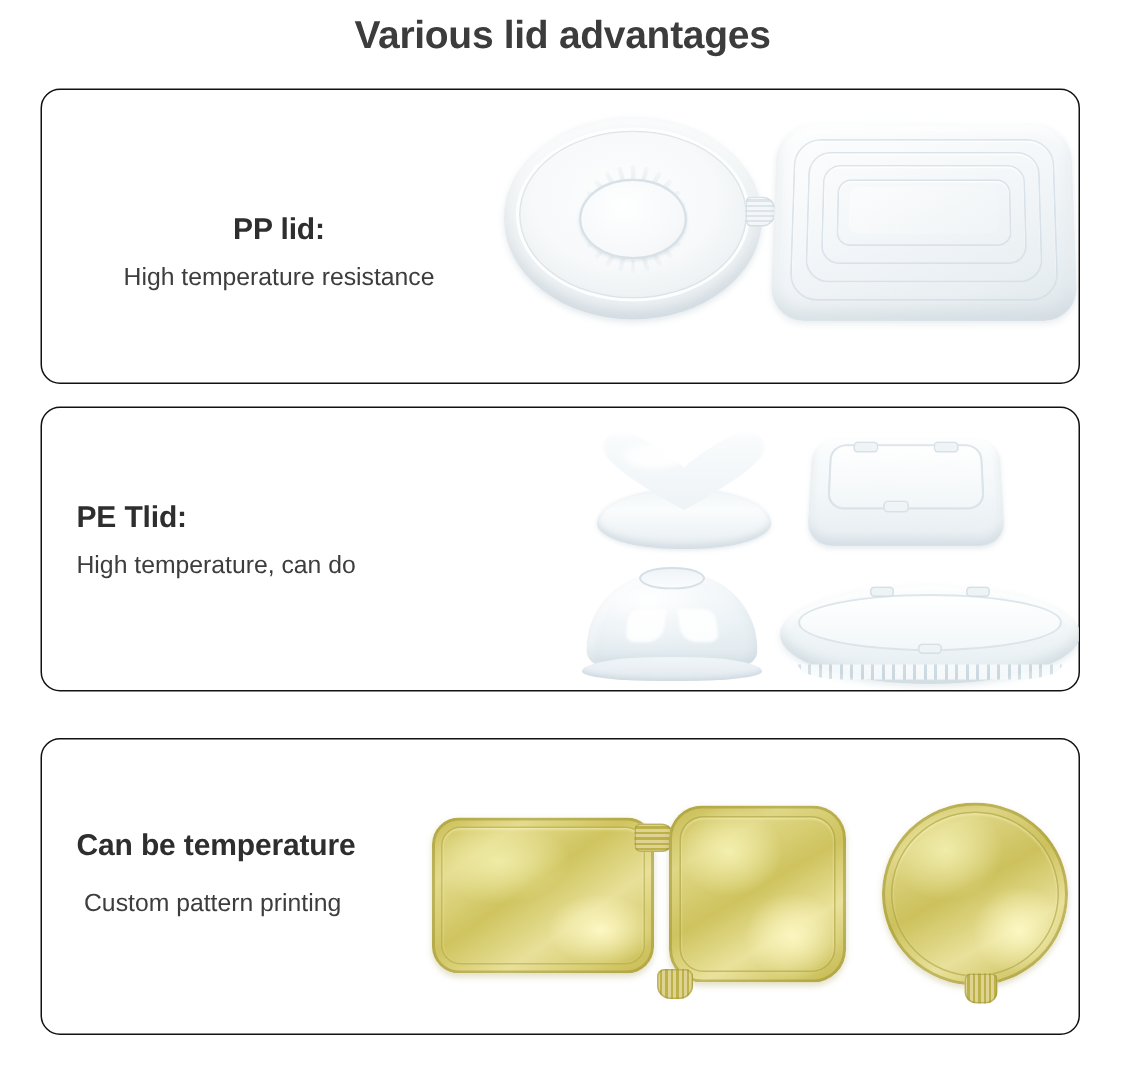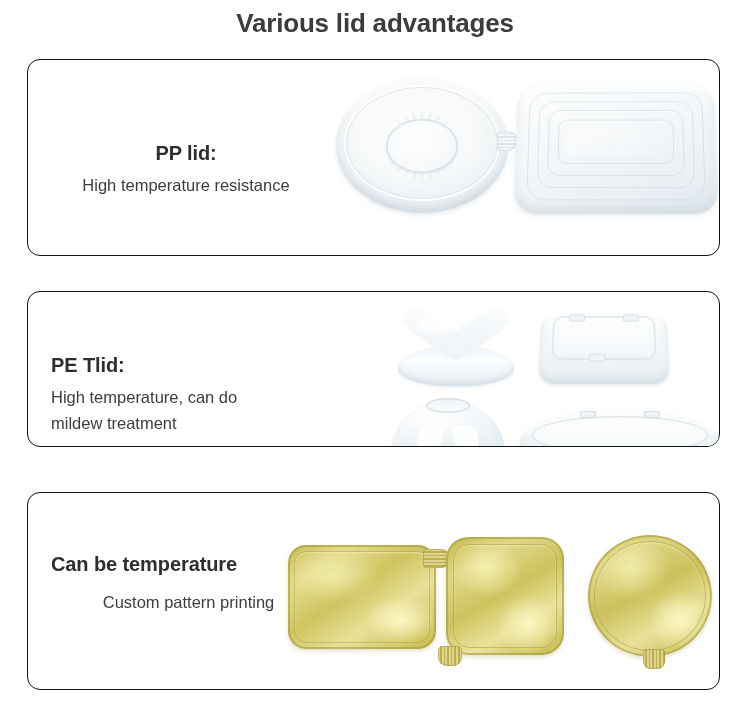--- a/index.html
+++ b/index.html
@@ -32,21 +32,21 @@
     position: absolute;
     left: 27px;
     width: 693px;
     border: 1.4px solid #111111;
     border-radius: 13px;
     background: #ffffff;
     box-sizing: border-box;
     overflow: hidden;
   }
   .card-1 { top: 59px;  height: 197px; }
-  .card-2 { top: 291px; height: 156px; }
+  .card-2 { top: 271px; height: 190px; }
   .card-3 { top: 492px; height: 198px; }
 
   .card-text {
     position: absolute;
     left: 23px;
     width: 270px;
   }
   .card-1 .card-text { top: 82px; text-align: center; }
   .card-2 .card-text { top: 62px; }
   .card-3 .card-text { top: 60px; }
@@ -61,21 +61,21 @@
   }
   .card-3 .card-heading { margin-bottom: 12px; }
 
   .card-body {
     font-size: 16.5px;
     font-weight: normal;
     color: #3d3d3d;
     line-height: 1.62;
     margin: 0;
   }
-  .card-3 .card-body { padding-left: 5px; text-align: center; }
+  .card-3 .card-body { padding-left: 5px; }
 
   
   .art {
     position: absolute;
     top: 0;
     left: 260px;
     right: 0;
     bottom: 0;
   }
   .prod { position: absolute; }
@@ -398,21 +398,20 @@
     </div>
 
   </div>
 </section>
 
 <section class="card card-2">
 
   <div class="card-text">
     <p class="card-heading">PE Tlid:</p>
     <p class="card-body">High temperature, can do</p>
-    <p class="card-body">mildew treatment</p>
   </div>
 
   <div class="art">
 
     <div class="prod pe-heart">
       <div class="base"></div>
       <div class="top"></div>
       <div class="glare"></div>
     </div>
 

